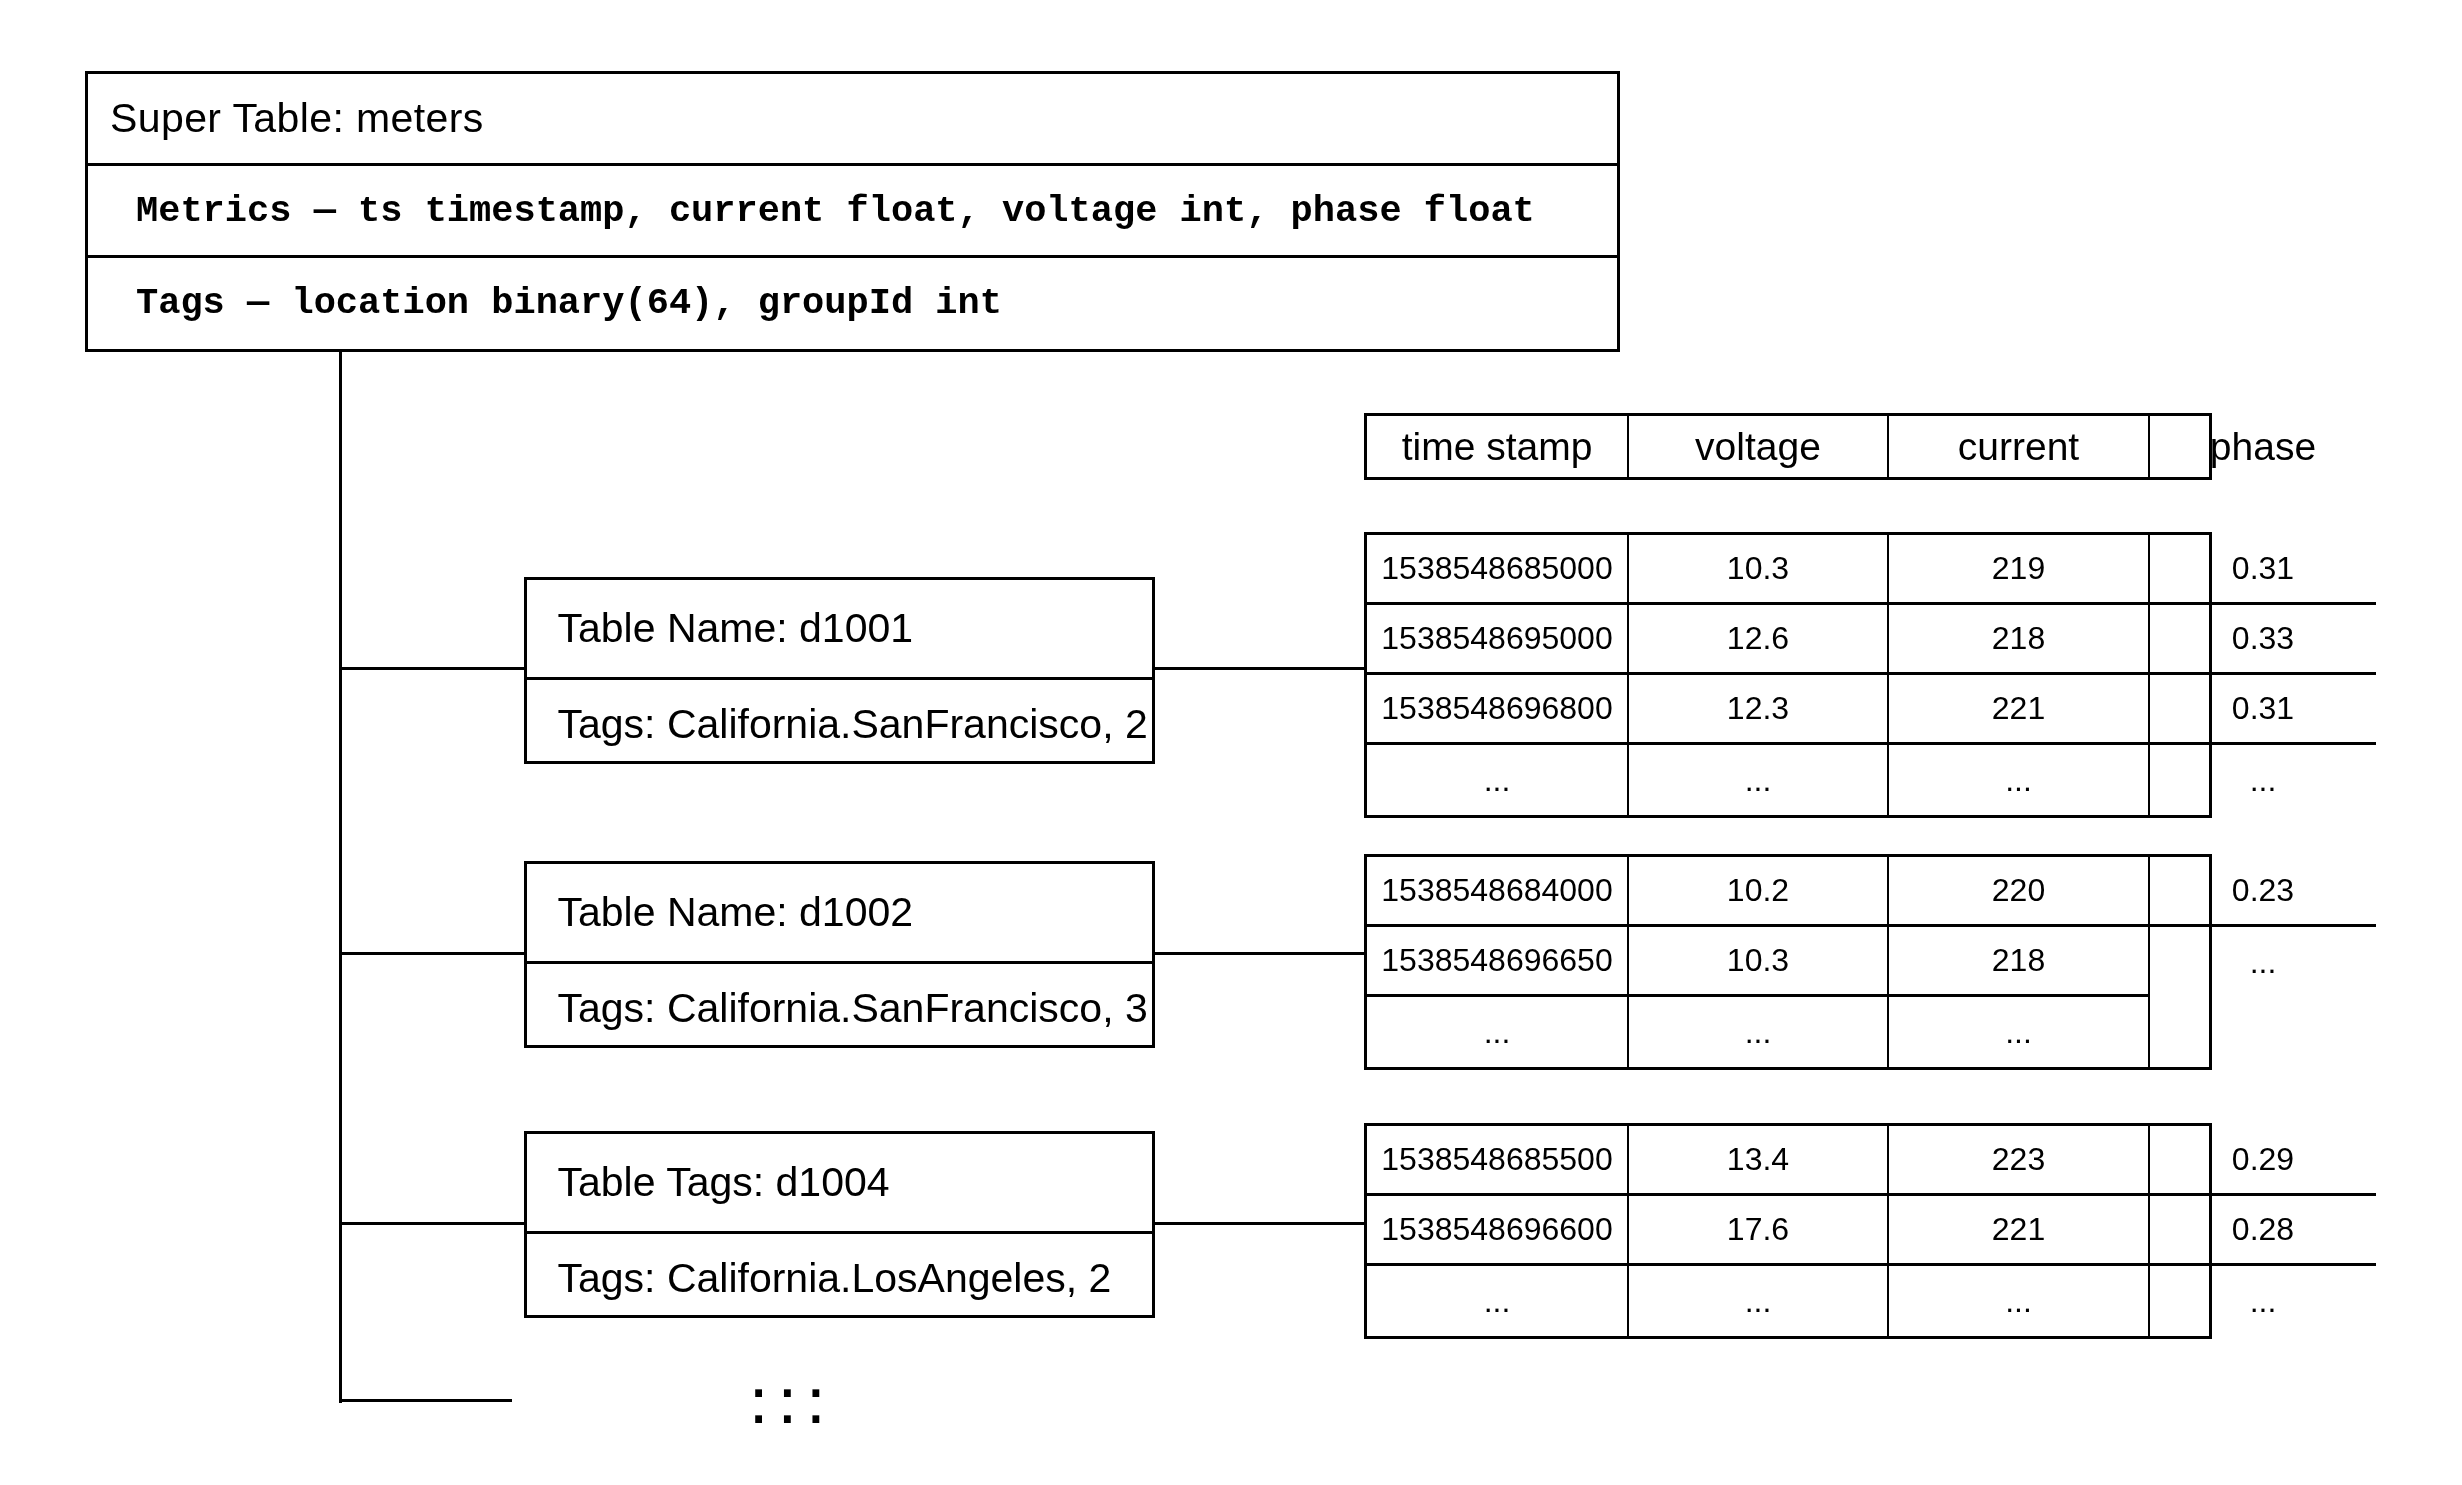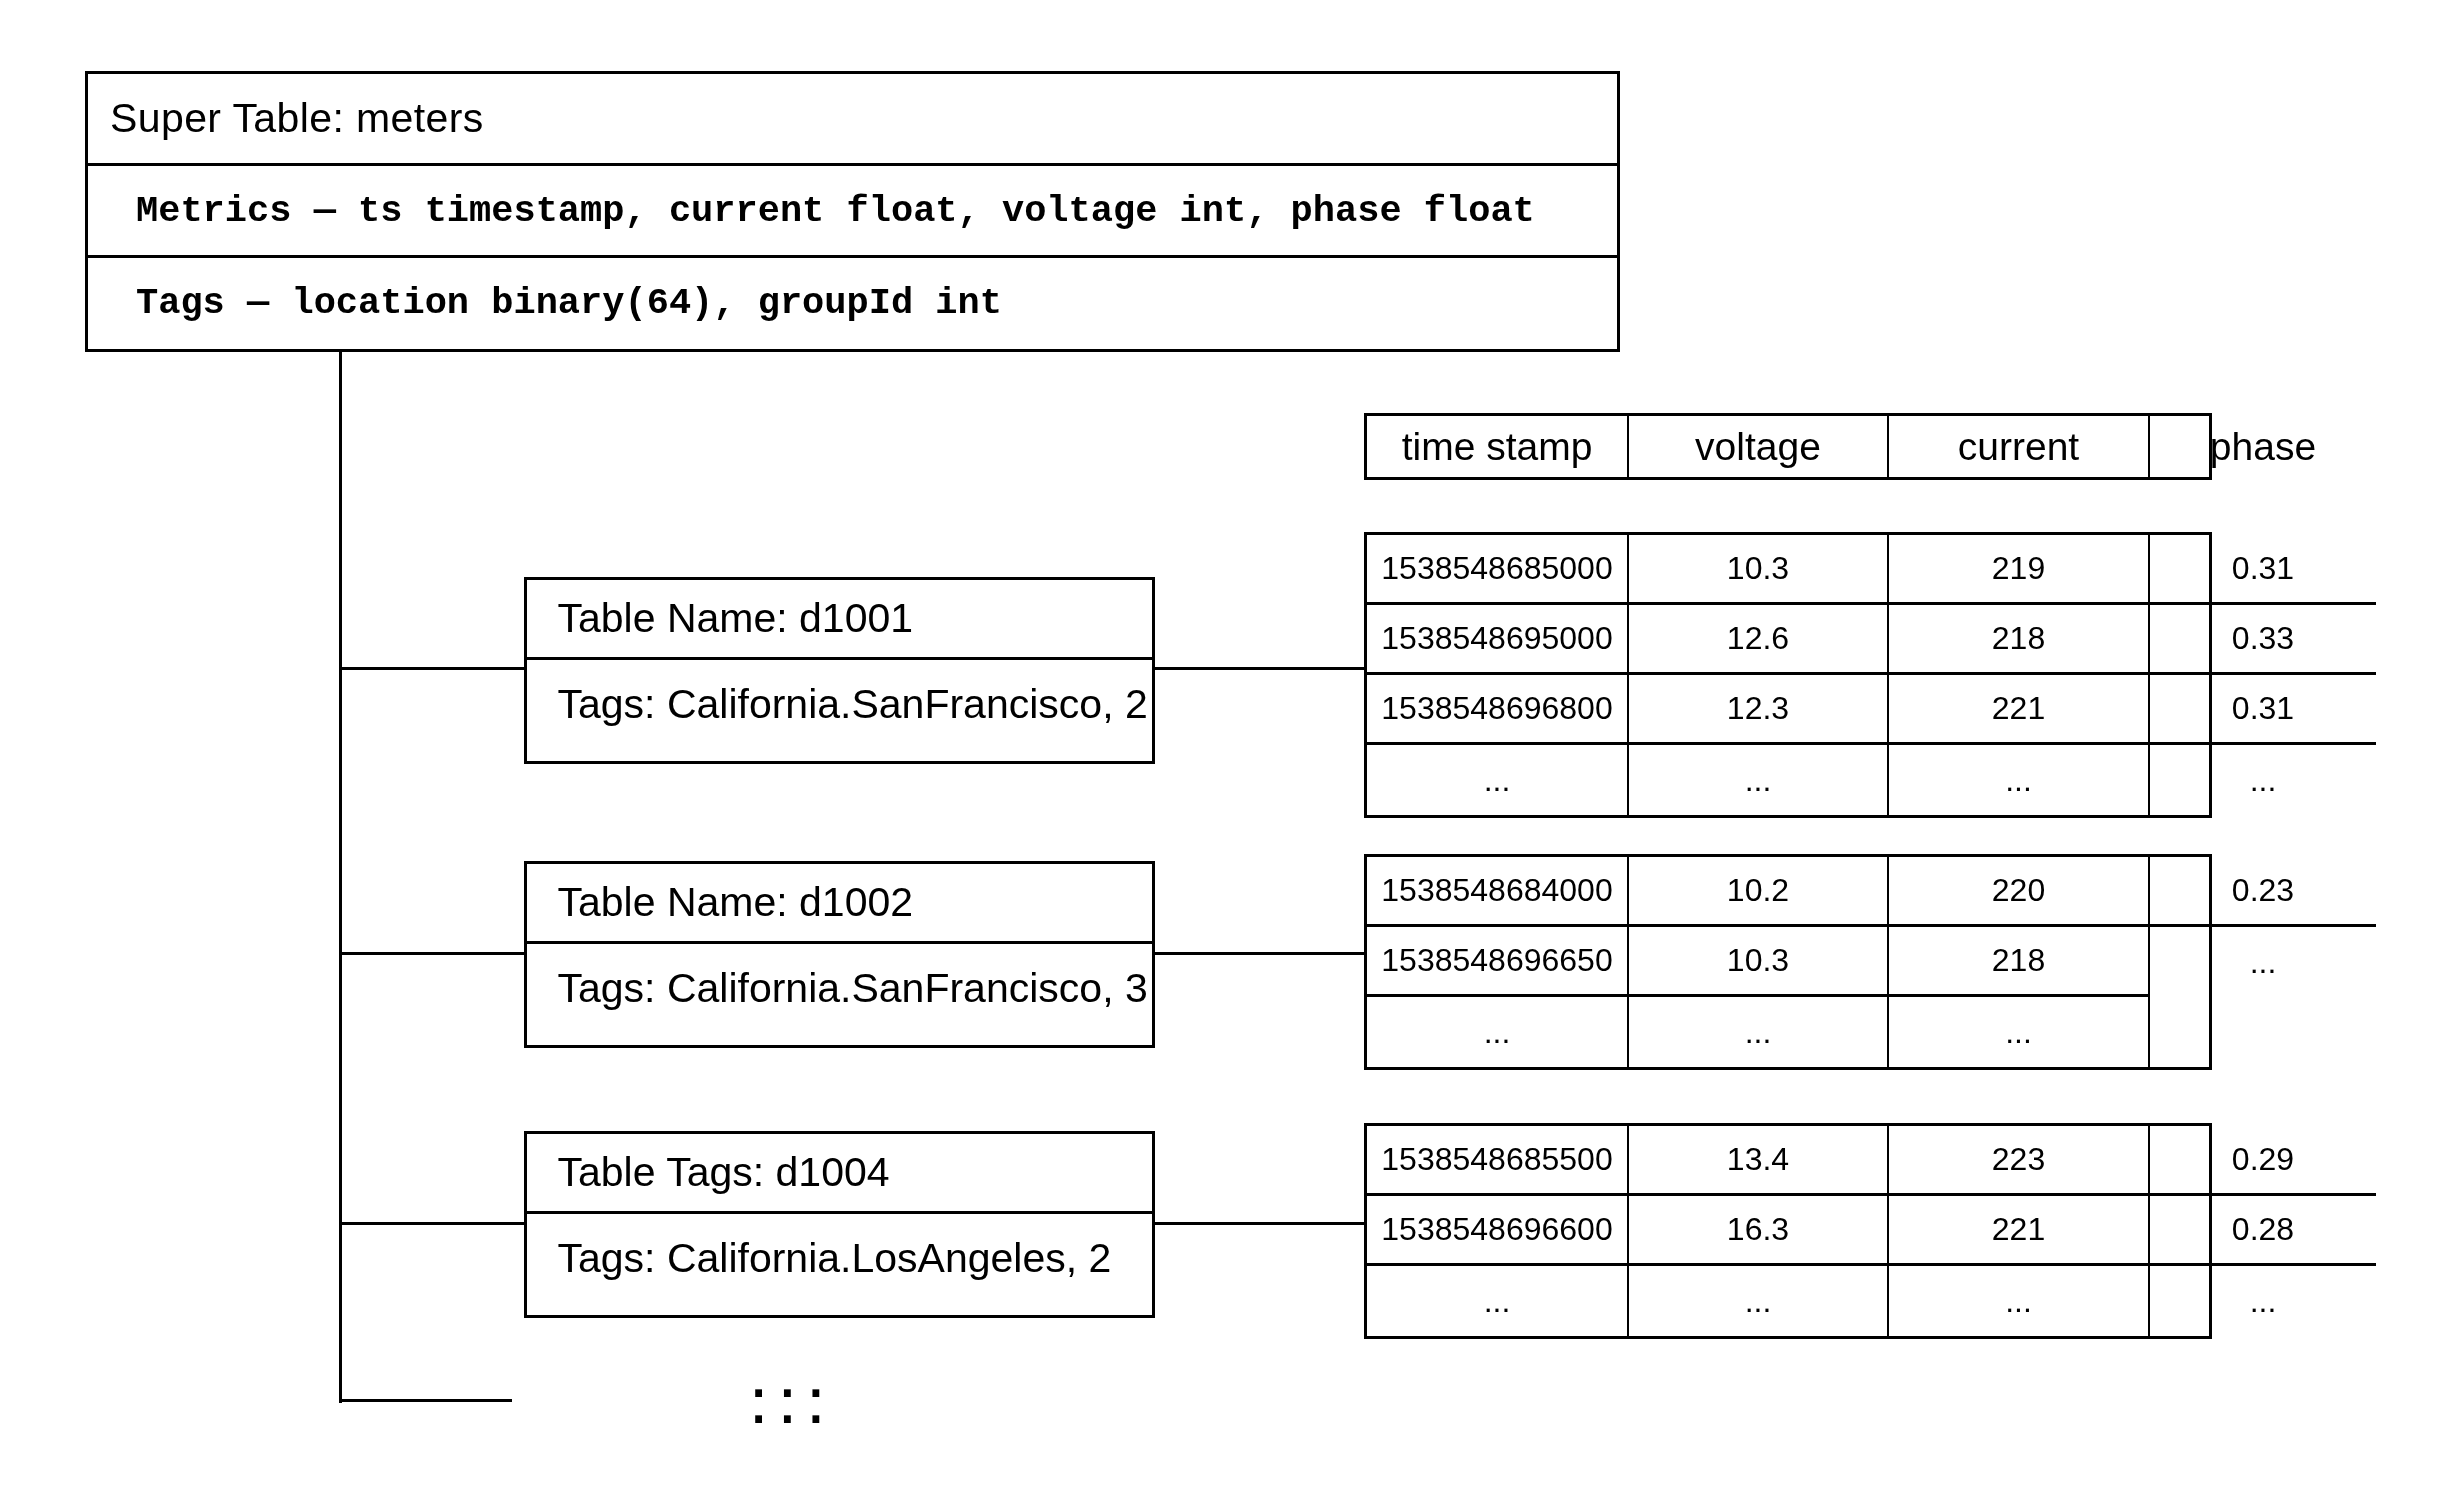--- a/index.html
+++ b/index.html
@@ -56,21 +56,21 @@
   
   .dev-box {
     position: absolute;
     left: 524px;
     width: 631px; height: 187px;
     border: 3.4px solid #000000;
     box-sizing: border-box;
     background: #ffffff;
   }
   .dev-row {
-    height: 77px;
+    height: 97px;
     display: flex;
     align-items: center;
     padding-left: 30.5px;
     box-sizing: border-box;
     font-size: 41px;
   }
   .dev-row + .dev-row {
     border-top: 3.4px solid #000000;
     height: 92px;
   }
@@ -196,21 +196,21 @@
     <div class="cell">...</div>
     <div class="cell">...</div>
   </div>
 
   <div class="dtable" style="top:1123px;">
     <div class="cell">1538548685500</div>
     <div class="cell">13.4</div>
     <div class="cell">223</div>
     <div class="cell">0.29</div>
     <div class="cell">1538548696600</div>
-    <div class="cell">16.3</div>
+    <div class="cell">17.6</div>
     <div class="cell">221</div>
     <div class="cell">0.28</div>
     <div class="cell">...</div>
     <div class="cell">...</div>
     <div class="cell">...</div>
     <div class="cell">...</div>
   </div>
 
   <div class="more-indicator">... ...</div>
 

